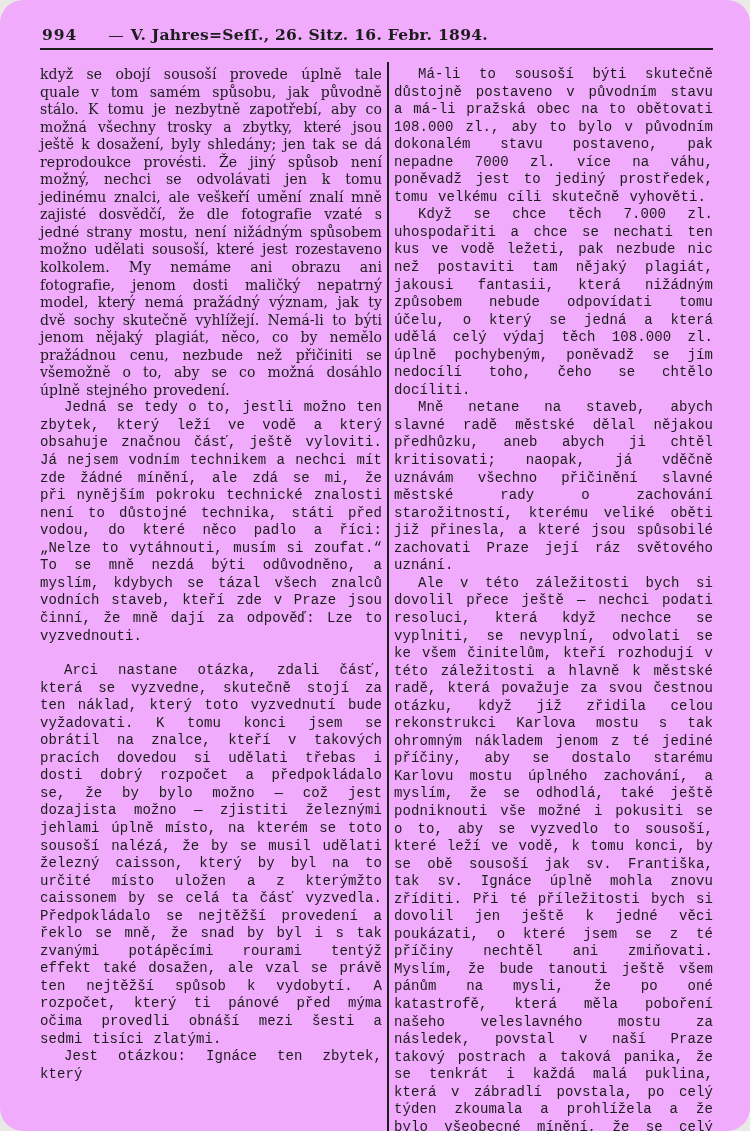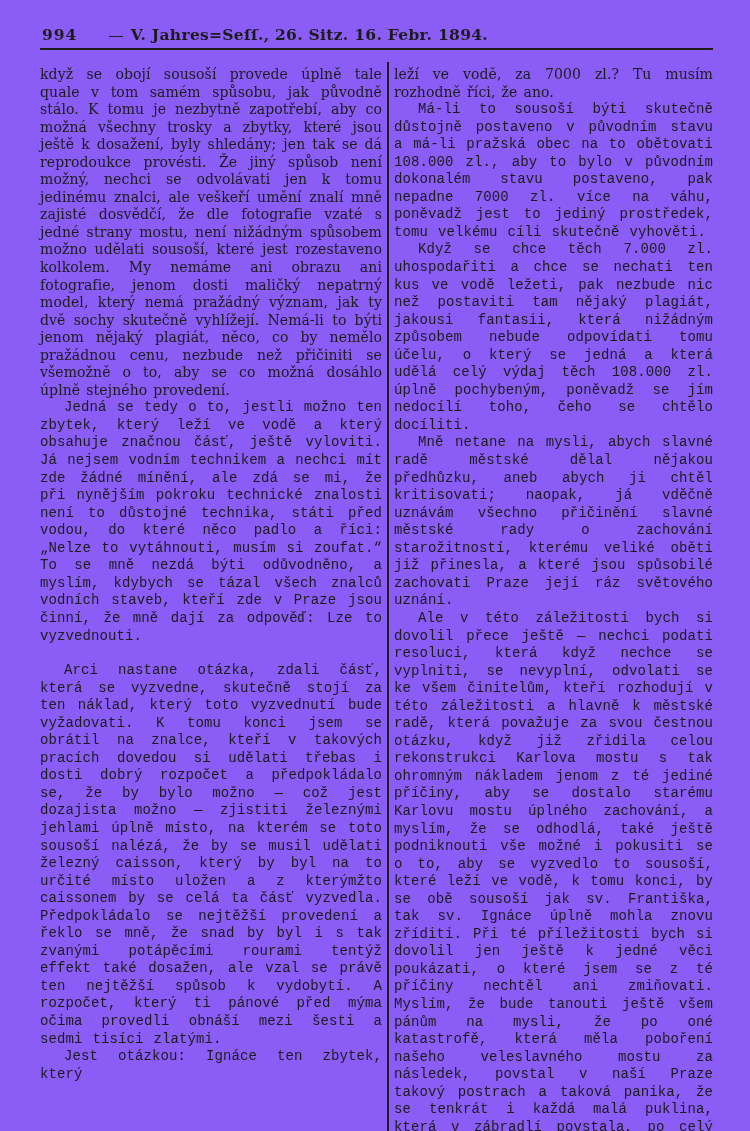--- a/index.html
+++ b/index.html
@@ -3,24 +3,25 @@
 <meta charset="utf-8">
 <style>
   html, body { margin: 0; padding: 0; }
   body { background: #e9e9e5; font-family: "DejaVu Serif", serif; }
 
   .page {
     position: relative;
     width: 750px;
     height: 1131px;
     margin: 0 auto;
-    background: #8b5cf6;
+    background: #f0abfc;
     color: #1c1c1c;
     box-sizing: border-box;
     overflow: hidden;
+    border-radius: 23px;
   }
 
   .page-header {
     display: flex;
     align-items: baseline;
     padding: 25px 37px 0 42px;
     font-size: 15.5px;
     line-height: 20px;
     white-space: nowrap;
   }
@@ -75,21 +76,20 @@
 
   <div class="text-columns">
     <div class="col col-left">
         <p class="">když se obojí sousoší provede úplně tale quale v tom samém spůsobu, jak původně stálo. K tomu je nezbytně zapotřebí, aby co možná všechny trosky a zbytky, které jsou ještě k dosažení, byly shledány; jen tak se dá reprodoukce provésti. Že jiný spůsob není možný, nechci se odvolávati jen k tomu jedinému znalci, ale veškeří umění znalí mně zajisté dosvědčí, že dle fotografie vzaté s jedné strany mostu, není nižádným spůsobem možno udělati sousoší, které jest rozestaveno kolkolem. My nemáme ani obrazu ani fotografie, jenom dosti maličký nepatrný model, který nemá pražádný význam, jak ty dvě sochy skutečně vyhlížejí. Nemá-li to býti jenom nějaký plagiát, něco, co by nemělo pražádnou cenu, nezbude než přičiniti se všemožně o to, aby se co možná dosáhlo úplně stejného provedení.</p>
         <p class="indent">Jedná se tedy o to, jestli možno ten zbytek, který leží ve vodě a který obsahuje značnou čásť, ještě vyloviti. Já nejsem vodním technikem a nechci mít zde žádné mínění, ale zdá se mi, že při nynějším pokroku technické znalosti není to důstojné technika, státi před vodou, do které něco padlo a říci: „Nelze to vytáhnouti, musím si zoufat.“ To se mně nezdá býti odůvodněno, a myslím, kdybych se tázal všech znalců vodních staveb, kteří zde v Praze jsou činní, že mně dají za odpověď: Lze to vyzvednouti.</p>
         <p class="indent gap">Arci nastane otázka, zdali čásť, která se vyzvedne, skutečně stojí za ten náklad, který toto vyzvednutí bude vyžadovati. K tomu konci jsem se obrátil na znalce, kteří v takových pracích dovedou si udělati třebas i dosti dobrý rozpočet a předpokládalo se, že by bylo možno — což jest dozajista možno — zjistiti železnými jehlami úplně místo, na kterém se toto sousoší nalézá, že by se musil udělati železný caisson, který by byl na to určité místo uložen a z kterýmžto caissonem by se celá ta čásť vyzvedla. Předpokládalo se nejtěžší provedení a řeklo se mně, že snad by byl i s tak zvanými potápěcími rourami tentýž effekt také dosažen, ale vzal se právě ten nejtěžší spůsob k vydobytí. A rozpočet, který ti pánové před mýma očima provedli obnáší mezi šesti a sedmi tisíci zlatými.</p>
         <p class="indent">Jest otázkou: Ignáce ten zbytek, který</p>
       </div>
     <div class="column-divider"></div>
     <div class="col col-right">
-        <p class="">leží ve vodě, za 7000 zl.? Tu musím rozhodně říci, že ano.</p>
         <p class="indent">Má-li to sousoší býti skutečně důstojně postaveno v původním stavu a má-li pražská obec na to obětovati 108.000 zl., aby to bylo v původním dokonalém stavu postaveno, pak nepadne 7000 zl. více na váhu, poněvadž jest to jediný prostředek, tomu velkému cíli skutečně vyhověti.</p>
         <p class="indent">Když se chce těch 7.000 zl. uhospodařiti a chce se nechati ten kus ve vodě ležeti, pak nezbude nic než postaviti tam nějaký plagiát, jakousi fantasii, která nižádným způsobem nebude odpovídati tomu účelu, o který se jedná a která udělá celý výdaj těch 108.000 zl. úplně pochybeným, poněvadž se jím nedocílí toho, čeho se chtělo docíliti.</p>
-        <p class="indent">Mně netane na mysli, abych slavné radě městské dělal nějakou předhůzku, aneb abych ji chtěl kritisovati; naopak, já vděčně uznávám všechno přičinění slavné městské rady o zachování starožitností, kterému veliké oběti již přinesla, a které jsou spůsobilé zachovati Praze její ráz světového uznání.</p>
+        <p class="indent">Mně netane na staveb, abych slavné radě městské dělal nějakou předhůzku, aneb abych ji chtěl kritisovati; naopak, já vděčně uznávám všechno přičinění slavné městské rady o zachování starožitností, kterému veliké oběti již přinesla, a které jsou spůsobilé zachovati Praze její ráz světového uznání.</p>
         <p class="indent">Ale v této záležitosti bych si dovolil přece ještě — nechci podati resoluci, která když nechce se vyplniti, se nevyplní, odvolati se ke všem činitelům, kteří rozhodují v této záležitosti a hlavně k městské radě, která považuje za svou čestnou otázku, když již zřidila celou rekonstrukci Karlova mostu s tak ohromným nákladem jenom z té jediné příčiny, aby se dostalo starému Karlovu mostu úplného zachování, a myslím, že se odhodlá, také ještě podniknouti vše možné i pokusiti se o to, aby se vyzvedlo to sousoší, které leží ve vodě, k tomu konci, by se obě sousoší jak sv. Františka, tak sv. Ignáce úplně mohla znovu zříditi. Při té příležitosti bych si dovolil jen ještě k jedné věci poukázati, o které jsem se z té příčiny nechtěl ani zmiňovati. Myslím, že bude tanouti ještě všem pánům na mysli, že po oné katastrofě, která měla poboření našeho veleslavného mostu za následek, povstal v naší Praze takový postrach a taková panika, že se tenkrát i každá malá puklina, která v zábradlí povstala, po celý týden zkoumala a prohlížela a že bylo všeobecné mínění, že se celý most musí zbořiti, a stálo to velké namáhání a velké úsilí, přinésti opět klid a rozvahu do pražského obyvatelstva, aby se vzdalo</p>
       </div>
   </div>
 
 </div>
 
 </body></html>

